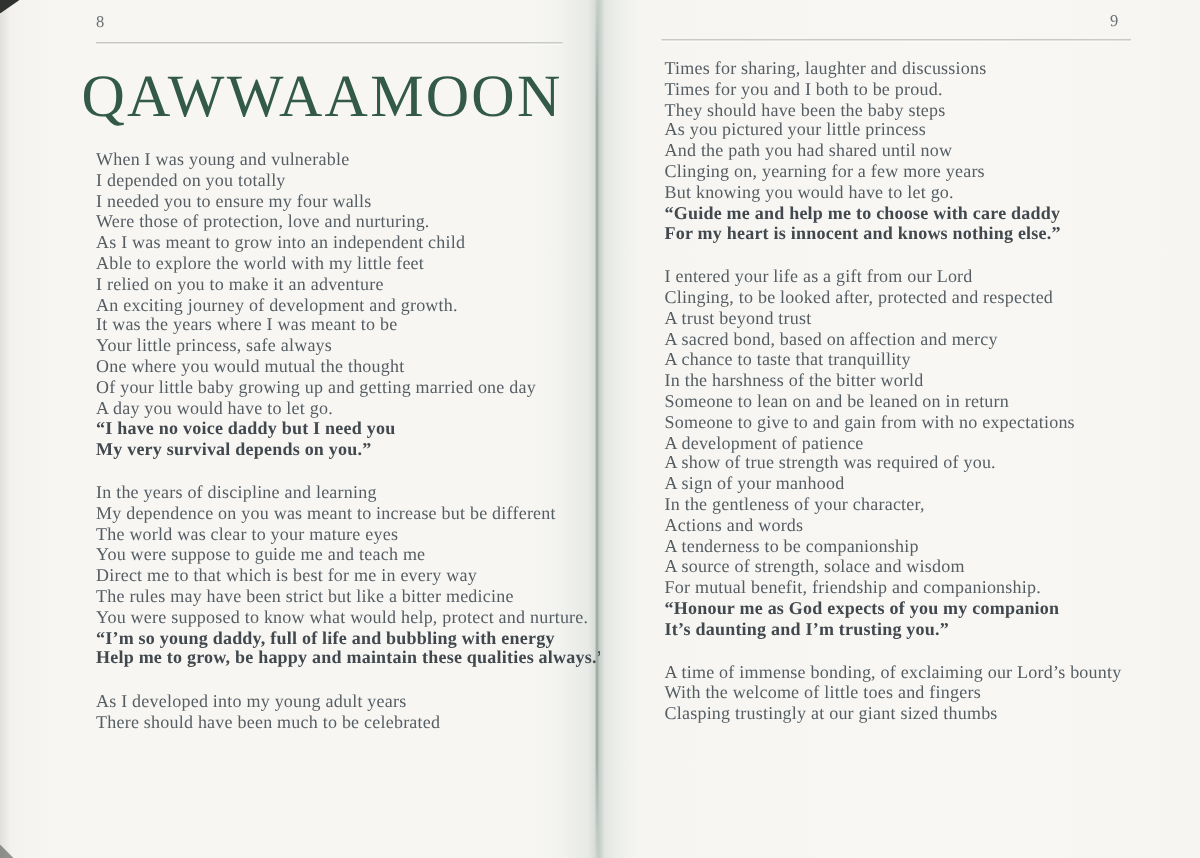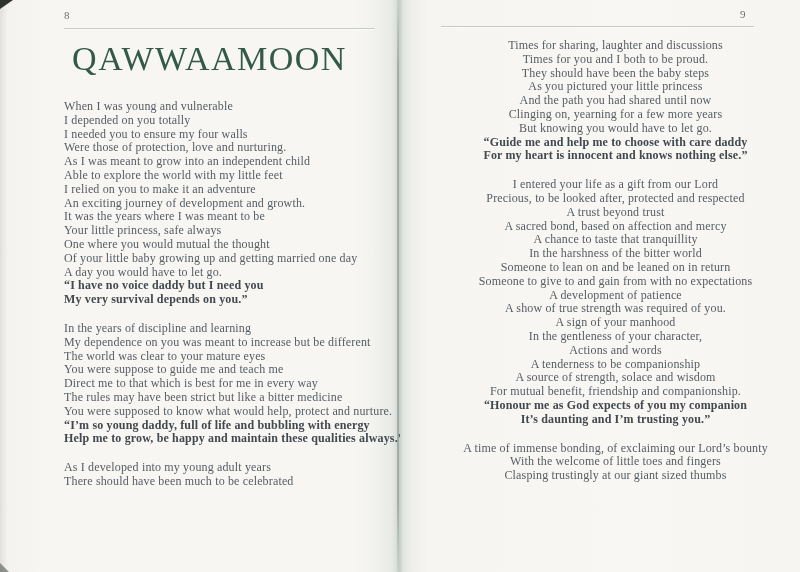--- a/index.html
+++ b/index.html
@@ -77,33 +77,33 @@
     box-shadow: 0 1px 0 rgba(255,255,255,0.6);
   }
   .rule-left { left: 64px; top: 28px; width: 311px; }
   .rule-right { left: 41px; top: 26px; width: 313px; }
 
   
   .poem-title {
     position: absolute;
     left: 44px; top: 40px; width: 331px;
     margin: 0;
-    text-align: center;
-    font-size: 34px;
+    text-align: right;
+    font-size: 40px;
     font-weight: 400;
     letter-spacing: 1.5px;
     color: #33594a;
   }
 
   
   .poem {
     position: absolute; width: 345px;
   }
   .poem-left-block  { left: 64px; top: 100px; }
-  .poem-right-block { left: 43px; top: 39px; text-align: center; }
+  .poem-right-block { left: 43px; top: 39px; }
   .stanza { margin: 0 0 15px 0; }
   .stanza:last-child { margin-bottom: 0; }
   .poem-line {
     font-size: 12px;
     line-height: 13.8px;
     color: #555d63;
     letter-spacing: 0.15px;
     white-space: nowrap;
   }
   .poem-line.bold {
@@ -164,21 +164,21 @@
         <div class="poem-line">They should have been the baby steps</div>
         <div class="poem-line">As you pictured your little princess</div>
         <div class="poem-line">And the path you had shared until now</div>
         <div class="poem-line">Clinging on, yearning for a few more years</div>
         <div class="poem-line">But knowing you would have to let go.</div>
         <div class="poem-line bold">“Guide me and help me to choose with care daddy</div>
         <div class="poem-line bold">For my heart is innocent and knows nothing else.”</div>
       </div>
       <div class="stanza">
         <div class="poem-line">I entered your life as a gift from our Lord</div>
-        <div class="poem-line">Precious, to be looked after, protected and respected</div>
+        <div class="poem-line">Clinging, to be looked after, protected and respected</div>
         <div class="poem-line">A trust beyond trust</div>
         <div class="poem-line">A sacred bond, based on affection and mercy</div>
         <div class="poem-line">A chance to taste that tranquillity</div>
         <div class="poem-line">In the harshness of the bitter world</div>
         <div class="poem-line">Someone to lean on and be leaned on in return</div>
         <div class="poem-line">Someone to give to and gain from with no expectations</div>
         <div class="poem-line">A development of patience</div>
         <div class="poem-line">A show of true strength was required of you.</div>
         <div class="poem-line">A sign of your manhood</div>
         <div class="poem-line">In the gentleness of your character,</div>

